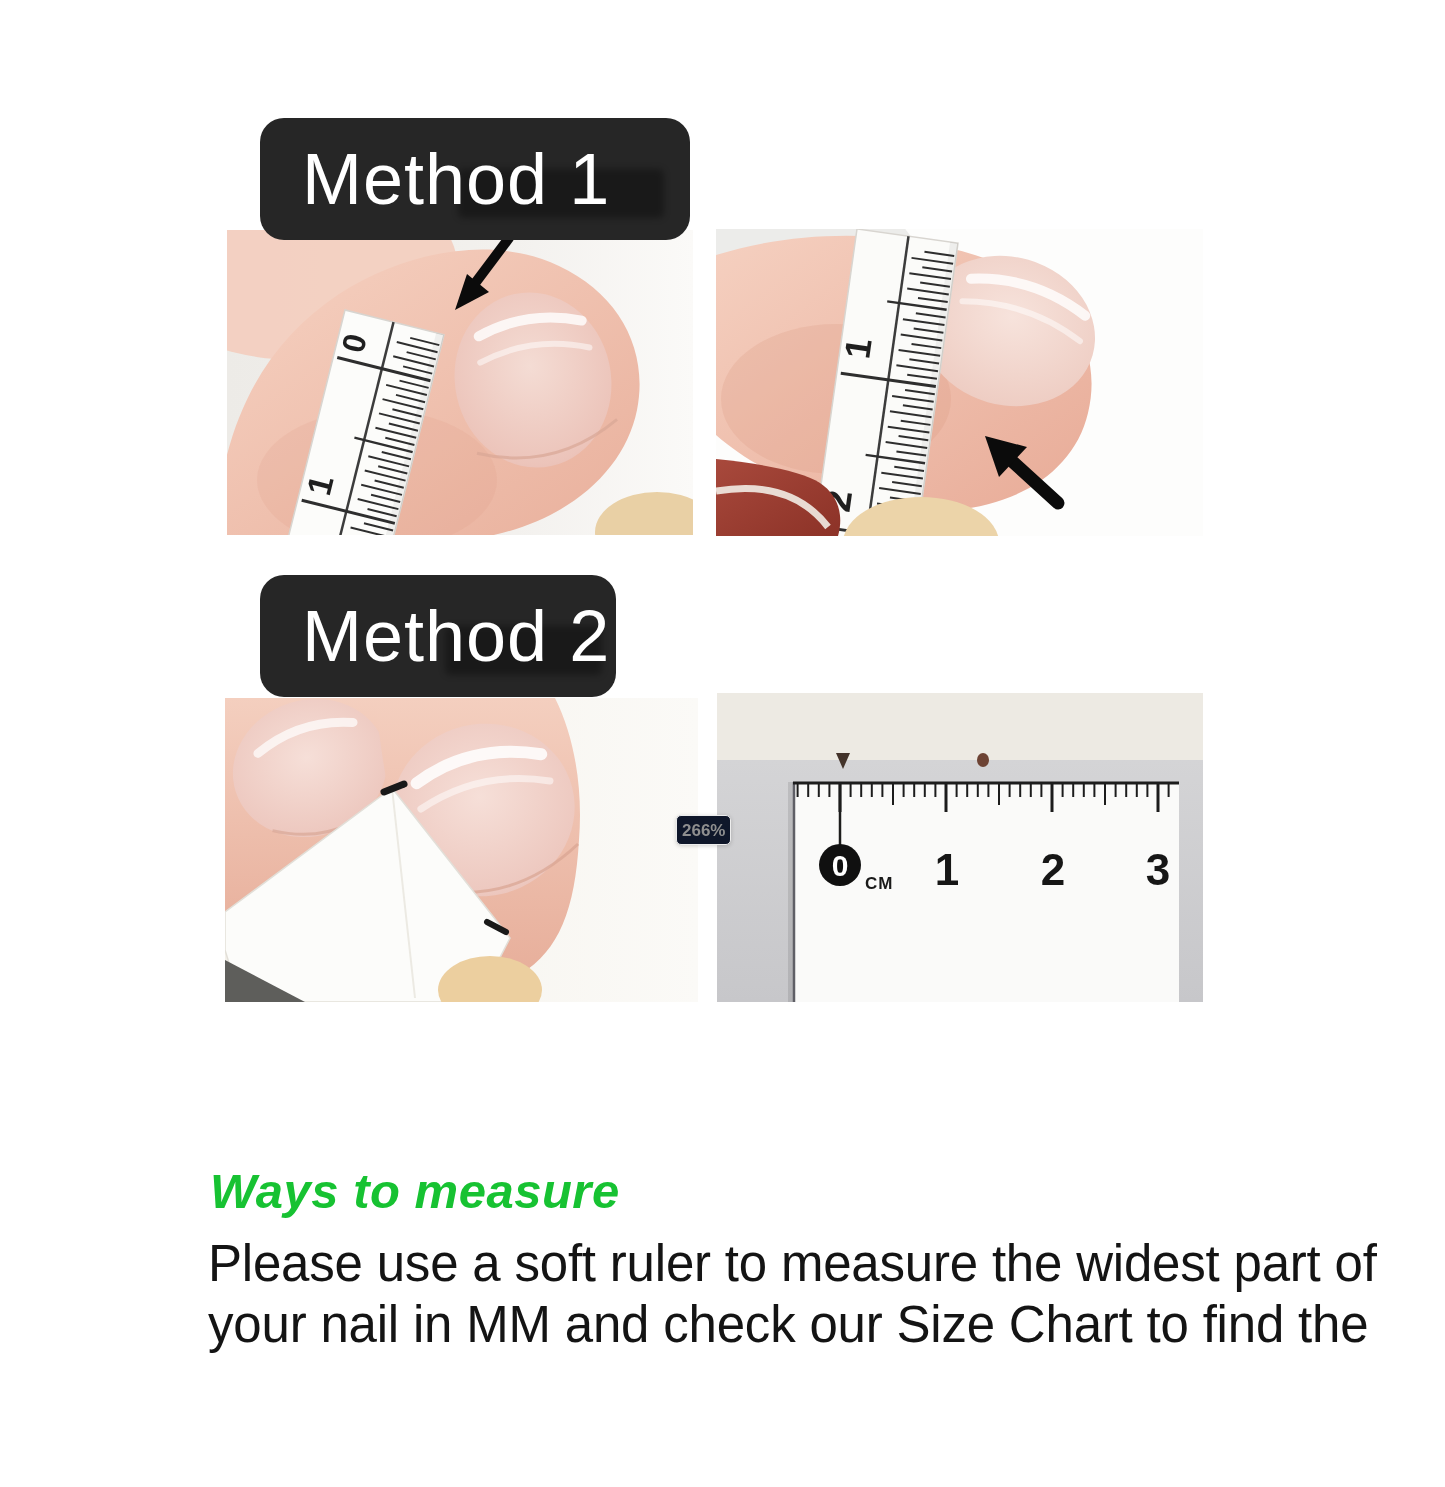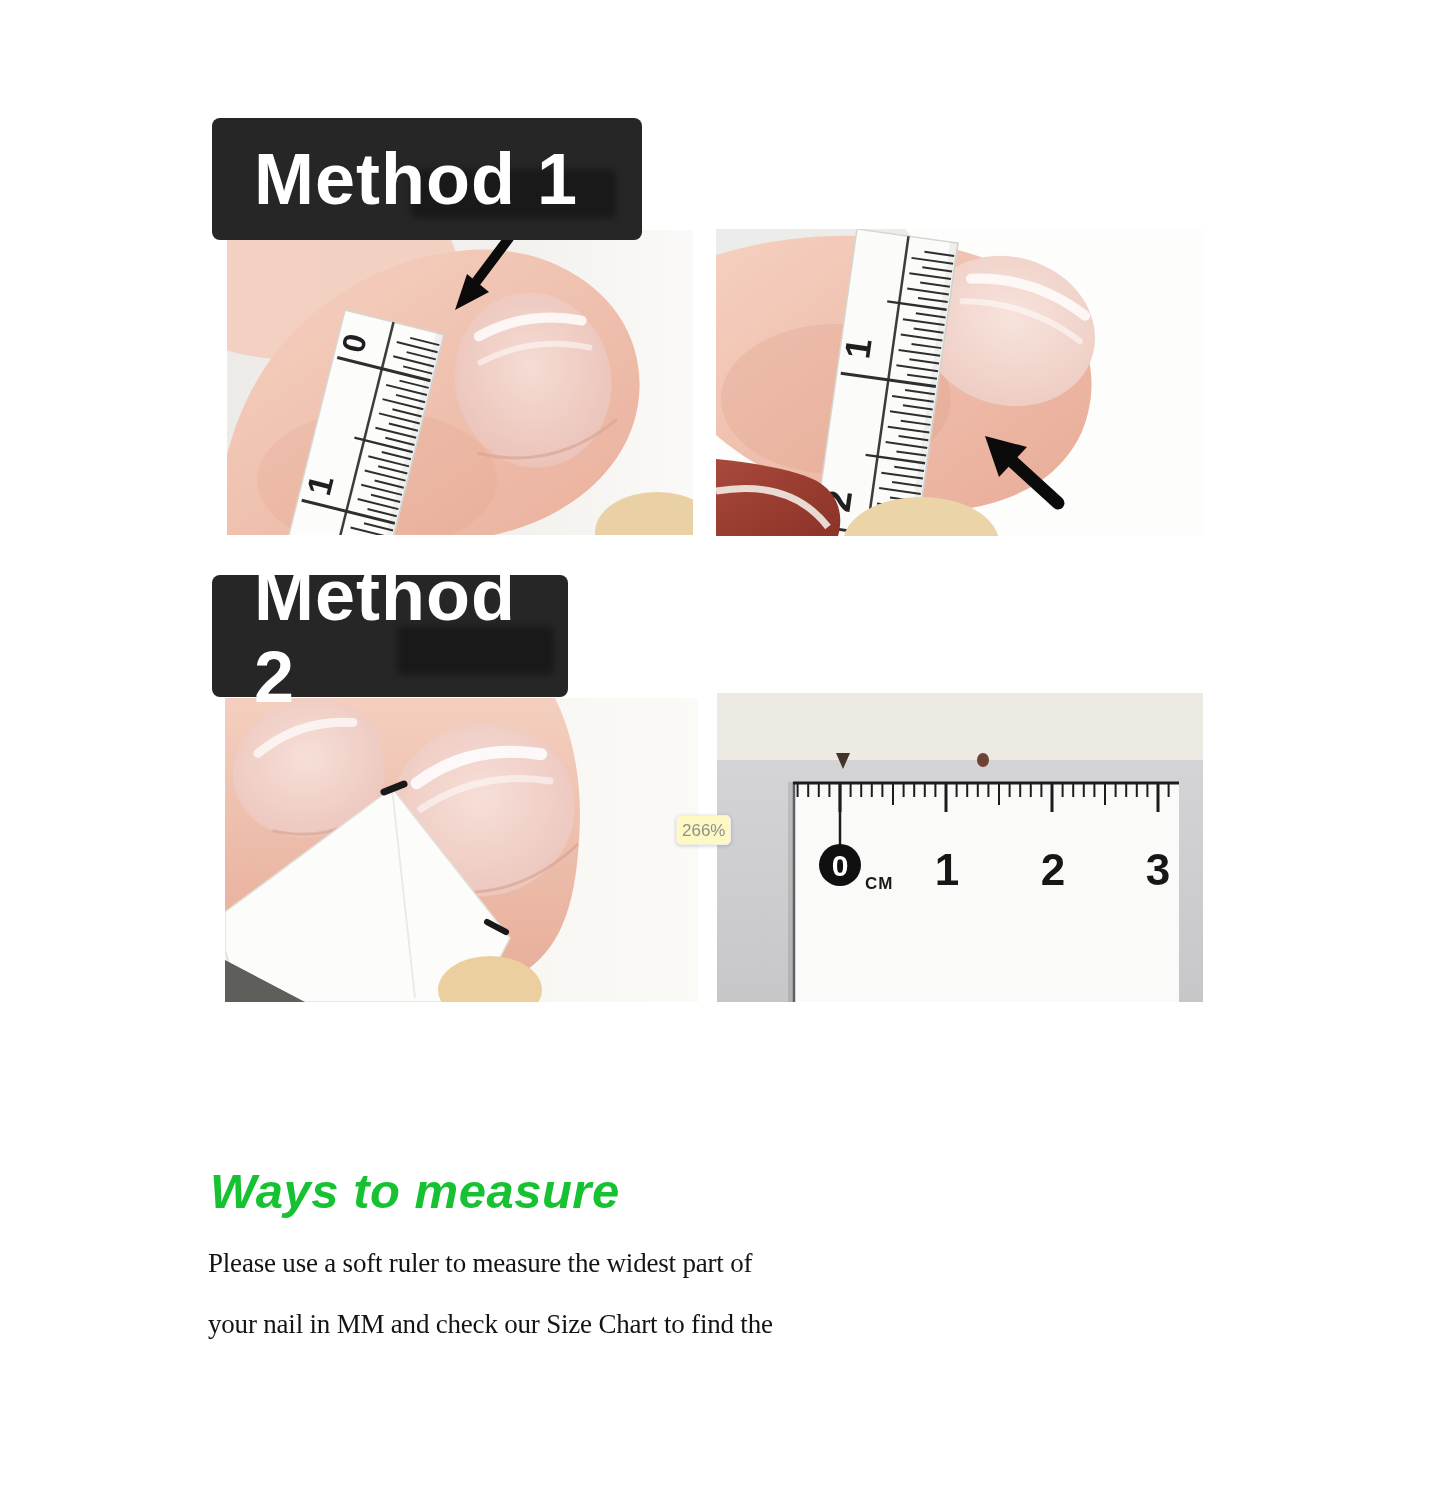--- a/index.html
+++ b/index.html
@@ -1,45 +1,45 @@
 <!DOCTYPE html>
 <html><head>
 <meta charset="utf-8">
 <style>
   html,body{margin:0;padding:0;background:#ffffff;}
   body{width:1445px;height:1487px;position:relative;overflow:hidden;
        font-family:"Liberation Sans", sans-serif;}
   .canvas{position:absolute;left:0;top:0;width:1445px;height:1487px;background:#fff;}
 
-  .badge{position:absolute;background:#262626;border-radius:8px;color:#fff;
-         display:flex;align-items:center;font-weight:700;font-size:72px;
-         letter-spacing:1px;padding-left:42px;box-sizing:border-box;z-index:5;}
+  .badge{position:absolute;background:#262626;border-radius:24px;color:#fff;
+         display:flex;align-items:center;font-weight:400;font-size:72px;
+         letter-spacing:1px;padding-left:42px;box-sizing:border-box;z-index:5;margin-left:48px;}
   .badge .ghost{position:absolute;top:42%;height:40%;background:rgba(0,0,0,.32);
                 filter:blur(3px);border-radius:6px;z-index:0;}
   .badge .lbl{position:relative;z-index:1;}
   #badge1{left:212px;top:118px;width:430px;height:122px;}
   #badge1 .ghost{left:46%;width:48%;}
   #badge2{left:212px;top:575px;width:356px;height:122px;}
   #badge2 .ghost{left:52%;width:44%;}
 
   .photo{position:absolute;display:block;}
   #photo1{left:227px;top:230px;width:466px;height:305px;}
   #photo2{left:716px;top:229px;width:487px;height:307px;}
   #photo3{left:225px;top:698px;width:473px;height:304px;}
   #photo4{left:717px;top:693px;width:486px;height:309px;}
 
   #zoomBadge{position:absolute;left:676px;top:815px;min-width:54px;height:30px;
-             background:#fef9c3;border:1px solid #ededed;border-radius:5px;
+             background:#0f172a;border:1px solid #ededed;border-radius:5px;
              box-shadow:0 1px 4px rgba(0,0,0,.18);color:#8f8f8f;font-size:17px;
-             line-height:30px;text-align:center;padding:0 5px;box-sizing:border-box;z-index:9;}
+             line-height:30px;text-align:center;padding:0 5px;box-sizing:border-box;z-index:9;font-weight:bold;}
 
   #heading{position:absolute;left:210px;top:1163px;font-size:49px;font-style:italic;
            font-weight:700;color:#17c232;letter-spacing:.5px;}
-  #para{position:absolute;left:208px;top:1233px;font-size:27px;line-height:61px;
-        color:#141414;letter-spacing:-.2px;white-space:nowrap;font-weight:400;font-family:Liberation Serif, serif;}
+  #para{position:absolute;left:208px;top:1233px;font-size:51px;line-height:61px;
+        color:#141414;letter-spacing:-.2px;white-space:nowrap;font-weight:400;}
 
   svg text{font-family:"Liberation Sans", sans-serif;}
 </style>
 </head>
 <body>
 
 <div class="canvas">
 
   <div class="badge" id="badge1">
     <span class="ghost"></span>

